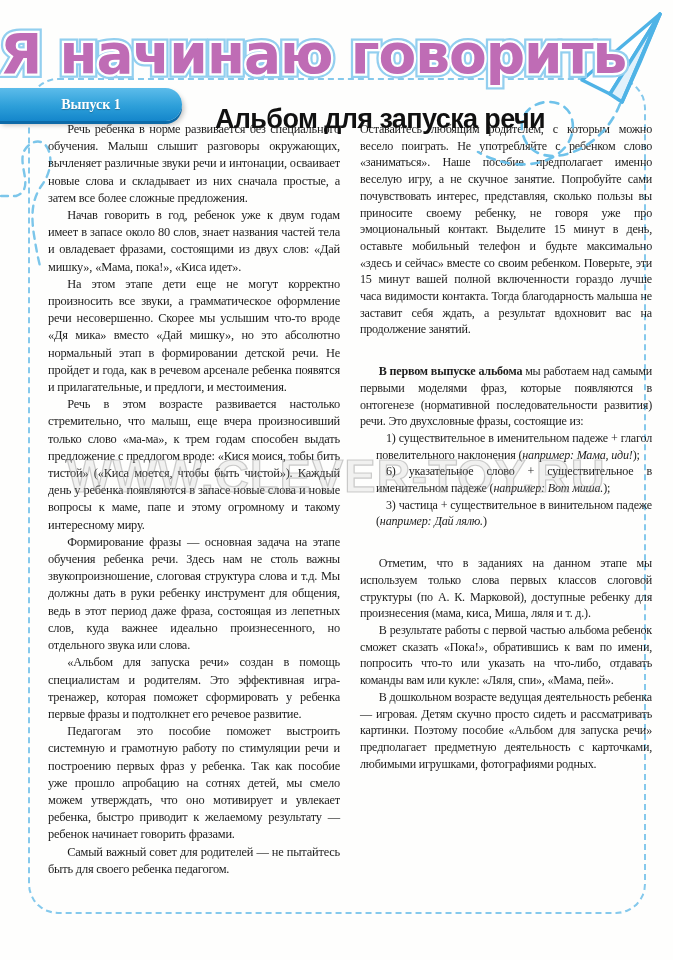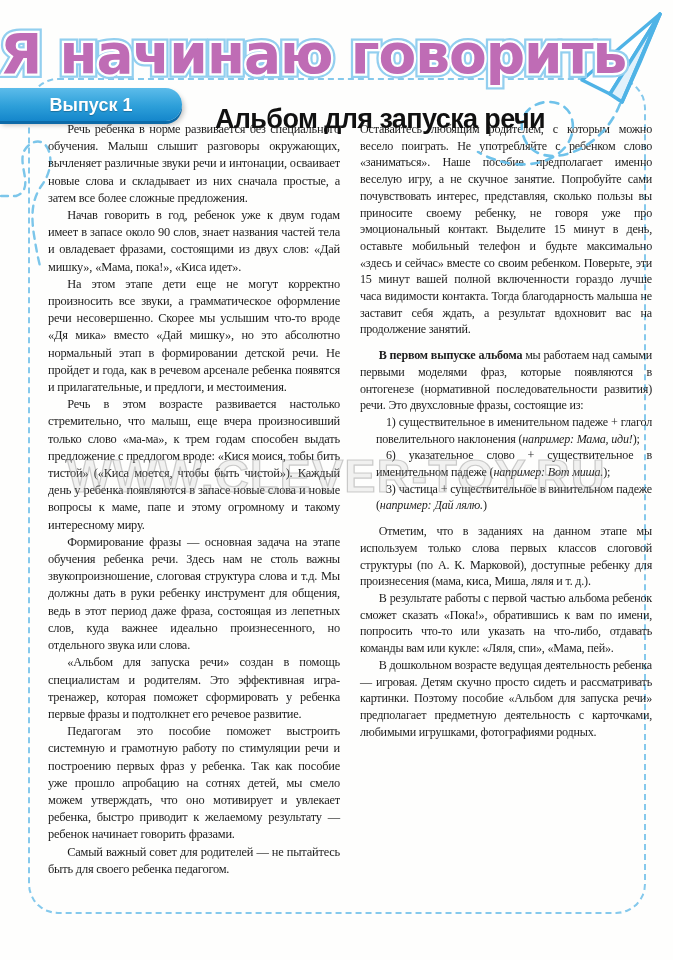--- a/index.html
+++ b/index.html
@@ -29,22 +29,22 @@
   .t-front{color:#bf6cb5;}
   
   .banner{
     position:absolute;left:0;top:88px;width:182px;height:33px;
     background:linear-gradient(180deg,#5cbcea 0%,#2d9fd9 55%,#1486cb 100%);
     border-radius:0 17px 17px 0;
     box-shadow:0 3px 0 #0c6aa8, 2px 4px 5px rgba(0,0,0,0.25);
     z-index:7;display:flex;align-items:center;justify-content:center;
   }
   .banner-label{
-    color:#ffffff;font-family:Liberation Sans, sans-serif;font-weight:bold;
-    font-size:18px;line-height:1;text-shadow:0 1px 1px rgba(0,0,0,0.25);
+    color:#ffffff;font-family:Liberation Serif, serif;font-weight:bold;
+    font-size:14px;line-height:1;text-shadow:0 1px 1px rgba(0,0,0,0.25);
   }
   
   .subtitle{
     position:absolute;left:210px;top:104px;width:340px;z-index:6;
     text-align:center;color:#111111;
     font-family:"Liberation Sans", sans-serif;font-weight:bold;
     font-size:27px;letter-spacing:-0.6px;white-space:nowrap;
   }
   
   .plane-svg{position:absolute;left:470px;top:2px;width:203px;height:200px;z-index:6;}
@@ -64,21 +64,21 @@
     display:flex;gap:20px;
   }
   .col{
     width:296px;color:#1d1d1d;text-align:justify;
     font-size:12.4px;line-height:17.2px;letter-spacing:-0.2px;
     hyphens:auto;
   }
   .col-right{font-size:12.1px;line-height:16.7px;}
   .col p{margin:0;text-indent:1.55em;}
   .col p.noindent{text-indent:0;}
-  .col p.gap{margin-top:9px;}
+  .col p.gap{margin-top:25px;}
   .col p.li{padding-left:16px;text-indent:10px;}
   .col p.licont{padding-left:16px;text-indent:0;}
   .col b{font-weight:bold;}
   .col i{font-style:italic;}
 </style>
 </head>
 <body>
 
 <div class="page">
 
@@ -105,21 +105,21 @@
     <span class="banner-label">Выпуск 1</span>
   </div>
 
   <div class="subtitle">Альбом для запуска речи</div>
 
   <div class="watermark">WWW.CLEVER-TOY.RU</div>
 
   <div class="columns">
     <div class="col col-left">
         <p><span>Речь ребенка в норме развивается без специального обучения. Малыш слышит разговоры окружающих, вычленяет различные звуки речи и интонации, осваивает новые слова и складывает из них сначала простые, а затем все более сложные предложения.</span></p>
-        <p><span>Начав говорить в год, ребенок уже к двум годам имеет в запасе около 90 слов, знает названия частей тела и овладевает фразами, состоящими из двух слов: «Дай мишку», «Мама, пока!», «Киса идет».</span></p>
+        <p><span>Начав говорить в год, ребенок уже к двум годам имеет в запасе около 80 слов, знает названия частей тела и овладевает фразами, состоящими из двух слов: «Дай мишку», «Мама, пока!», «Киса идет».</span></p>
         <p><span>На этом этапе дети еще не могут корректно произносить все звуки, а грамматическое оформление речи несовершенно. Скорее мы услышим что-то вроде «Дя мика» вместо «Дай мишку», но это абсолютно нормальный этап в формировании детской речи. Не пройдет и года, как в речевом арсенале ребенка появятся и прилагательные, и предлоги, и местоимения.</span></p>
         <p><span>Речь в этом возрасте развивается настолько стремительно, что малыш, еще вчера произносивший только слово «ма-ма», к трем годам способен выдать предложение с предлогом вроде: «Кися моися, тобы бить тистой» («Киса моется, чтобы быть чистой»). Каждый день у ребенка появляются в запасе новые слова и новые вопросы к маме, папе и этому огромному и такому интересному миру.</span></p>
         <p><span>Формирование фразы — основная задача на этапе обучения ребенка речи. Здесь нам не столь важны звукопроизношение, слоговая структура слова и т.д. Мы должны дать в руки ребенку инструмент для общения, ведь в этот период даже фраза, состоящая из лепетных слов, куда важнее идеально произнесенного, но отдельного звука или слова.</span></p>
         <p><span>«Альбом для запуска речи» создан в помощь специалистам и родителям. Это эффективная игра-тренажер, которая поможет сформировать у ребенка первые фразы и подтолкнет его речевое развитие.</span></p>
         <p><span>Педагогам это пособие поможет выстроить системную и грамотную работу по стимуляции речи и построению первых фраз у ребенка. Так как пособие уже прошло апробацию на сотнях детей, мы смело можем утверждать, что оно мотивирует и увлекает ребенка, быстро приводит к желаемому результату — ребенок начинает говорить фразами.</span></p>
         <p><span>Самый важный совет для родителей — не пытайтесь быть для своего ребенка педагогом.</span></p>
       </div>
     <div class="col col-right">
         <p class="noindent"><span>Оставайтесь любящим родителем, с которым можно весело поиграть. Не употребляйте с ребенком слово «заниматься». Наше пособие предполагает именно веселую игру, а не скучное занятие. Попробуйте сами почувствовать интерес, представляя, сколько пользы вы приносите своему ребенку, не говоря уже про эмоциональный контакт. Выделите 15 минут в день, оставьте мобильный телефон и будьте максимально «здесь и сейчас» вместе со своим ребенком. Поверьте, эти 15 минут вашей полной включенности гораздо лучше часа видимости контакта. Тогда благодарность малыша не заставит себя ждать, а результат вдохновит вас на продолжение занятий.</span></p>
         <p class="gap"><b>В первом выпуске альбома</b><span> мы работаем над самыми первыми моделями фраз, которые появляются в онтогенезе (нормативной последовательности развития) речи. Это двухсловные фразы, состоящие из:</span></p>

